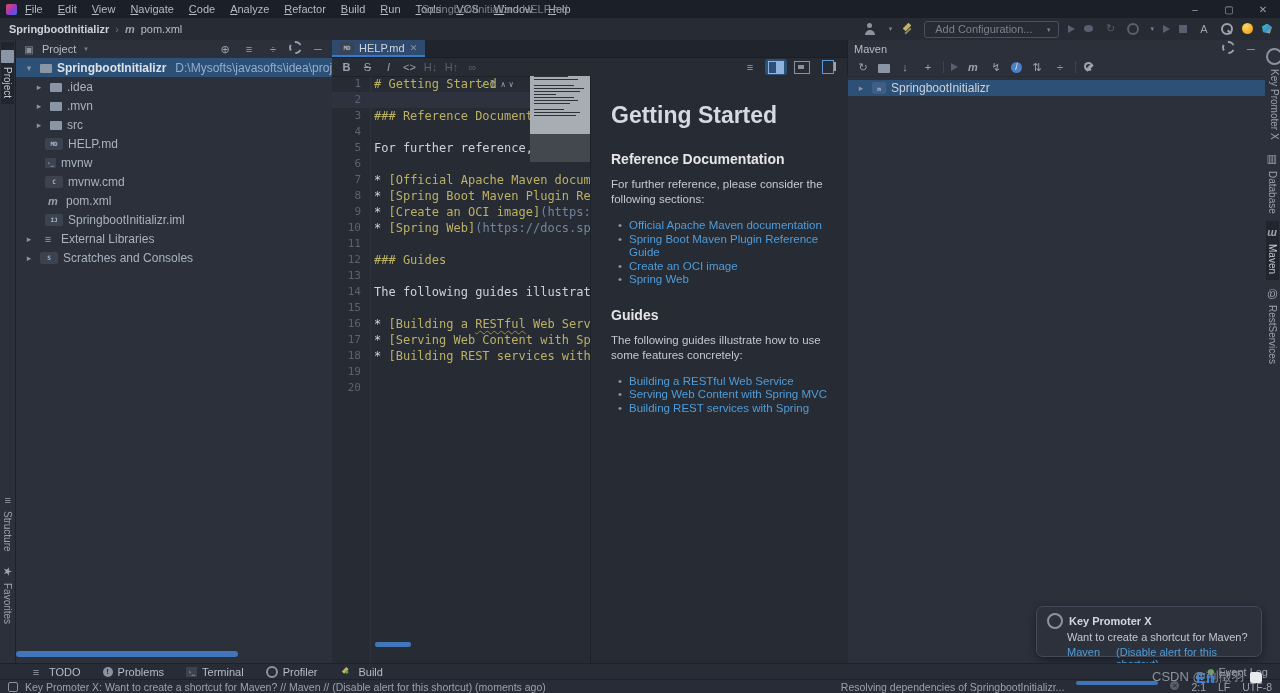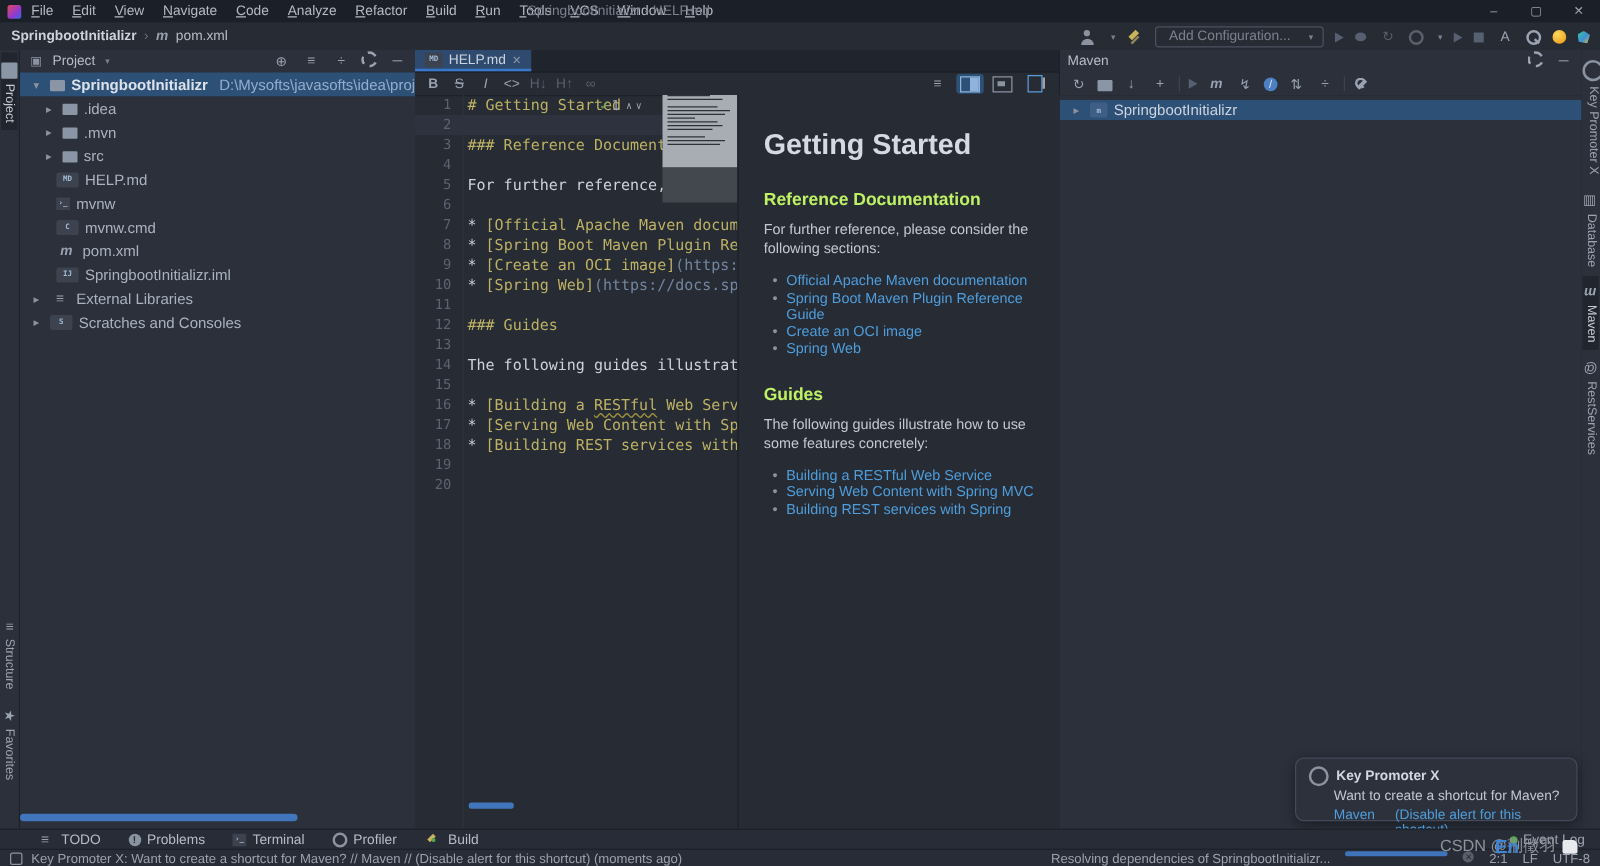--- a/index.html
+++ b/index.html
@@ -16,21 +16,21 @@
   #win-title{position:absolute;left:422px;color:#7b828e}
   #win-controls{position:absolute;right:0;top:0;display:flex}
   .wbtn{width:34px;height:18px;display:flex;align-items:center;justify-content:center;color:#9aa1ac;font-size:10px}
   
   #navbar{left:0;top:18px;width:1280px;height:22px;background:#262b34;border-bottom:1px solid #1d212a;display:flex;align-items:center;font-size:11px}
   #breadcrumb{display:flex;align-items:center;gap:6px;padding-left:9px}
   #bc-project{font-weight:bold;color:#ccd3dc}
   .bc-sep{color:#6b7380}
   .mglyph{font-style:italic;font-weight:bold;color:#97a1af;font-size:11px}
   #bc-file{color:#b6bdc7}
-  #nav-right{margin-left:auto;display:flex;align-items:flex-end;gap:9px;padding-right:8px}
+  #nav-right{margin-left:auto;display:flex;align-items:flex-start;gap:9px;padding-right:8px}
   #add-config{border:1px solid #4a5160;border-radius:3px;color:#7b828e;padding:1px 26px 2px 10px;font-size:11px;position:relative}
   .dd{color:#7b828e;font-size:7px;margin-left:2px}
   
   .ic{display:inline-flex;width:16px;height:16px;align-items:center;justify-content:center;font-size:11px;color:#9aa3b1;position:relative;flex:none}
   .txtic{font-size:11px;color:#9aa3b1}
   .dimtxt{color:#59606c}
   .i-play{width:0;height:0;border:4px solid transparent;border-left:7px solid #566070;border-right:none}
   .i-stop{width:8px;height:8px;background:#566070}
   .i-bug{width:9px;height:7px;background:#566070;border-radius:50%}
   .i-ring{width:8px;height:8px;border:2px solid #8b93a1;border-radius:50%}
@@ -106,21 +106,21 @@
   #inspect .ok{color:#67a35c;font-size:12px}
   #minimap{position:absolute;right:0;top:-3px;width:60px;height:89px}
   #mm-top{height:61px;background:#a8adb4;padding:3px 4px;box-sizing:border-box}
   #mm-bottom{height:28px;background:#43474e}
   .mm-line{height:1px;background:#2e3238;margin-bottom:2px}
   #ed-hscroll{position:absolute;left:43px;bottom:16px;width:36px;height:5px;background:#4176bd;border-radius:2px}
   
   #preview{position:absolute;left:258px;top:36px;width:257px;height:587px;border-left:1px solid #1d212a;background:#262b34;overflow:hidden}
   #pv-inner{padding:26px 20px 0 20px}
   #pv-title{font-size:23px;font-weight:bold;color:#d5dae2;margin:0 0 22px 0}
-  .pv-h2{font-size:14px;font-weight:bold;color:#bef264;margin:20px 0 10px 0}
+  .pv-h2{font-size:14px;font-weight:bold;color:#e5e5e5;margin:20px 0 10px 0}
   .pv-p{font-size:11.5px;color:#c3c9d2;line-height:15px;margin:0 0 12px 0}
   .pv-ul{margin:0 0 14px 0;padding-left:18px;list-style:none}
   .pv-ul li{font-size:11.5px;line-height:13.5px;position:relative}
   .pv-ul li::before{content:"•";color:#8b93a1;position:absolute;left:-11px}
   .pv-link{color:#4f9ddb}
   
   #maven-panel{left:848px;top:40px;width:417px;height:623px;background:#2b303b}
   #maven-toolbar{height:18px;display:flex;align-items:center;gap:7px;padding:0 7px;border-bottom:1px solid #262b34}
   .vsep{width:1px;height:12px;background:#3c424e}
   #maven-row{height:16px;display:flex;align-items:center;gap:5px;background:#2d5077;font-size:12px;color:#ccd3dc;padding-left:7px;margin-top:3px}

